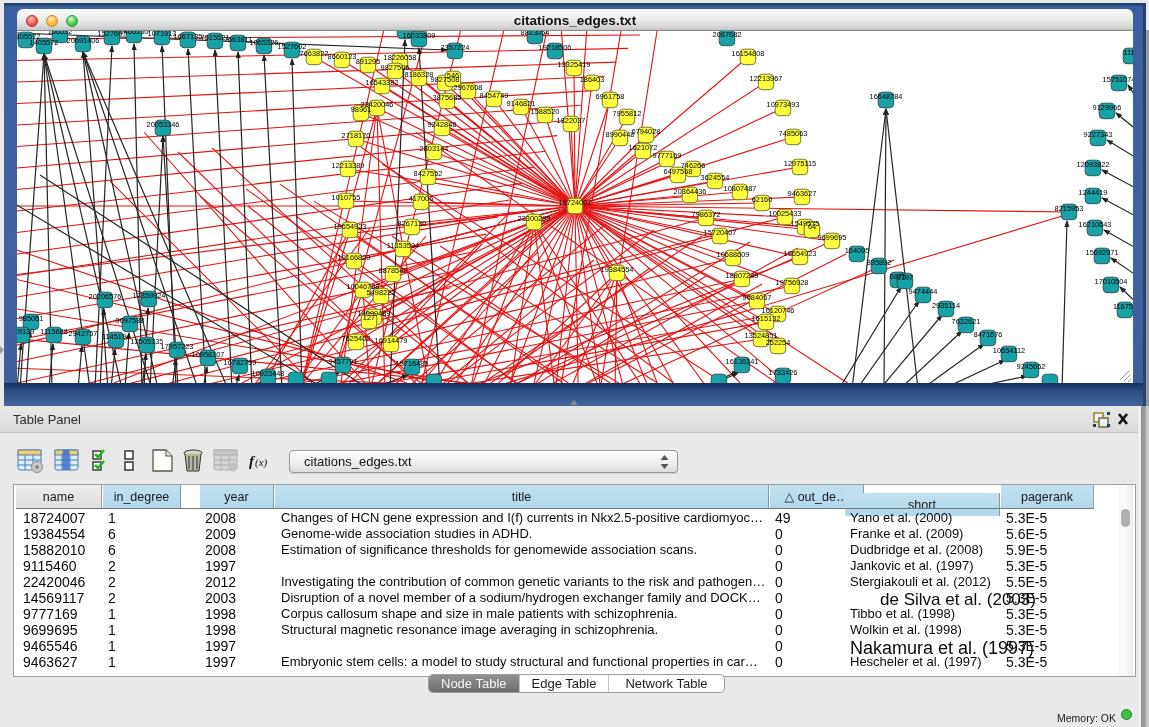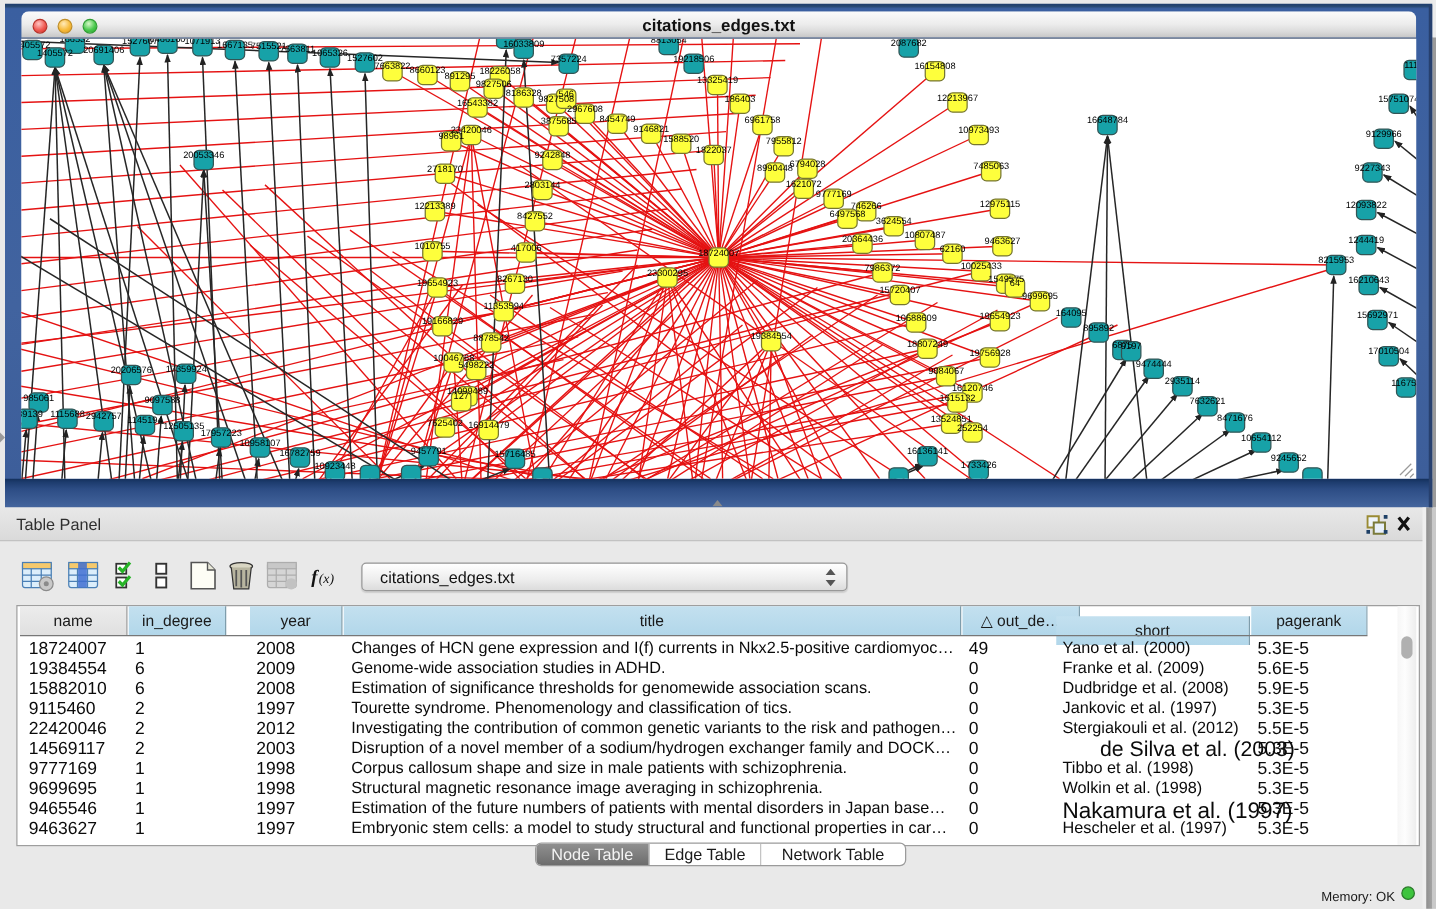--- a/index.html
+++ b/index.html
@@ -662,21 +662,20 @@
  <div class="rowtxt" style="left:23px;top:136px">15882010</div>
  <div class="rowtxt" style="left:108px;top:136px">6</div>
  <div class="rowtxt" style="left:205px;top:136px">2008</div>
  <div class="rowtxt" style="left:281px;top:136px;width:487px;overflow:hidden;text-overflow:ellipsis;font-size:13px">Estimation of significance thresholds for genomewide association scans.</div>
  <div class="rowtxt" style="left:775px;top:136px">0</div>
  <div class="rowtxt" style="left:850px;top:136px;font-size:13px">Dudbridge et al. (2008)</div>
  <div class="rowtxt" style="left:1006px;top:136px">5.9E-5</div>
  <div class="rowtxt" style="left:23px;top:152px">9115460</div>
  <div class="rowtxt" style="left:108px;top:152px">2</div>
  <div class="rowtxt" style="left:205px;top:152px">1997</div>
- <div class="rowtxt" style="left:281px;top:152px;width:487px;overflow:hidden;text-overflow:ellipsis;font-size:13px">Tourette syndrome. Phenomenology and classification of tics.</div>
  <div class="rowtxt" style="left:775px;top:152px">0</div>
  <div class="rowtxt" style="left:850px;top:152px;font-size:13px">Jankovic et al. (1997)</div>
  <div class="rowtxt" style="left:1006px;top:152px">5.3E-5</div>
  <div class="rowtxt" style="left:23px;top:168px">22420046</div>
  <div class="rowtxt" style="left:108px;top:168px">2</div>
  <div class="rowtxt" style="left:205px;top:168px">2012</div>
  <div class="rowtxt" style="left:281px;top:168px;width:487px;overflow:hidden;text-overflow:ellipsis;font-size:13px">Investigating the contribution of common genetic variants to the risk and pathogen…</div>
  <div class="rowtxt" style="left:775px;top:168px">0</div>
  <div class="rowtxt" style="left:850px;top:168px;font-size:13px">Stergiakouli et al. (2012)</div>
  <div class="rowtxt" style="left:1006px;top:168px">5.5E-5</div>
@@ -697,21 +696,20 @@
  <div class="rowtxt" style="left:23px;top:216px">9699695</div>
  <div class="rowtxt" style="left:108px;top:216px">1</div>
  <div class="rowtxt" style="left:205px;top:216px">1998</div>
  <div class="rowtxt" style="left:281px;top:216px;width:487px;overflow:hidden;text-overflow:ellipsis;font-size:13px">Structural magnetic resonance image averaging in schizophrenia.</div>
  <div class="rowtxt" style="left:775px;top:216px">0</div>
  <div class="rowtxt" style="left:850px;top:216px;font-size:13px">Wolkin et al. (1998)</div>
  <div class="rowtxt" style="left:1006px;top:216px">5.3E-5</div>
  <div class="rowtxt" style="left:23px;top:232px">9465546</div>
  <div class="rowtxt" style="left:108px;top:232px">1</div>
  <div class="rowtxt" style="left:205px;top:232px">1997</div>
- <div class="rowtxt" style="left:281px;top:232px;width:487px;overflow:hidden;text-overflow:ellipsis;font-size:13px">Estimation of the future numbers of patients with mental disorders in Japan base…</div>
  <div class="rowtxt" style="left:775px;top:232px">0</div>
  <div class="rowtxt" style="left:850px;top:232px;font-size:18px">Nakamura et al. (1997)</div>
  <div class="rowtxt" style="left:1006px;top:232px">5.3E-5</div>
  <div class="rowtxt" style="left:23px;top:248px">9463627</div>
  <div class="rowtxt" style="left:108px;top:248px">1</div>
  <div class="rowtxt" style="left:205px;top:248px">1997</div>
  <div class="rowtxt" style="left:281px;top:248px;width:487px;overflow:hidden;text-overflow:ellipsis;font-size:13px">Embryonic stem cells: a model to study structural and functional properties in car…</div>
  <div class="rowtxt" style="left:775px;top:248px">0</div>
  <div class="rowtxt" style="left:850px;top:248px;font-size:13px">Hescheler et al. (1997)</div>
  <div class="rowtxt" style="left:1006px;top:248px">5.3E-5</div>

